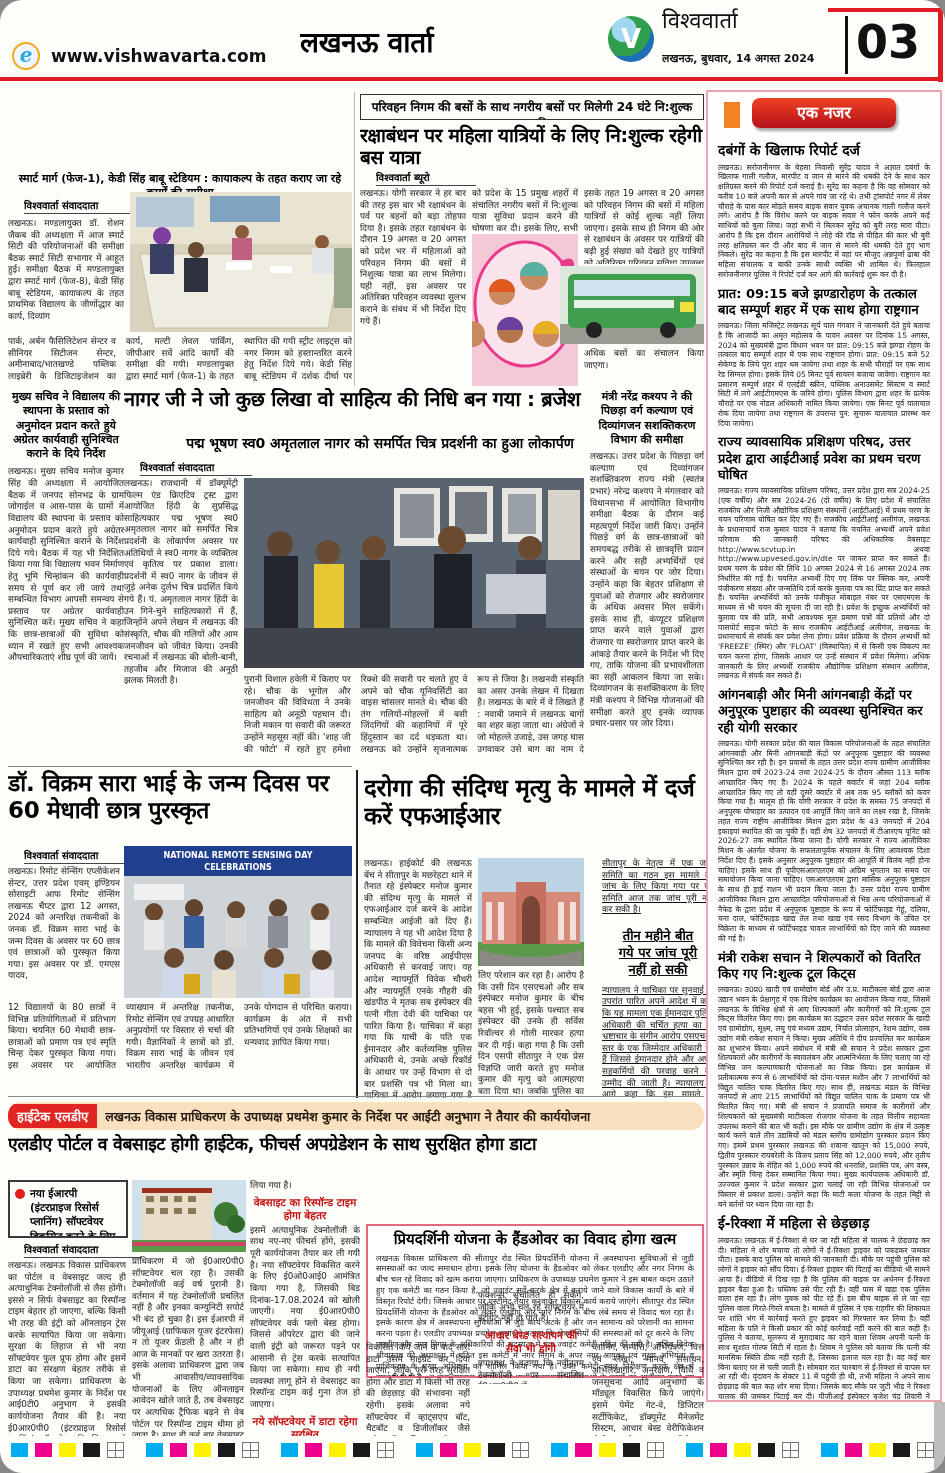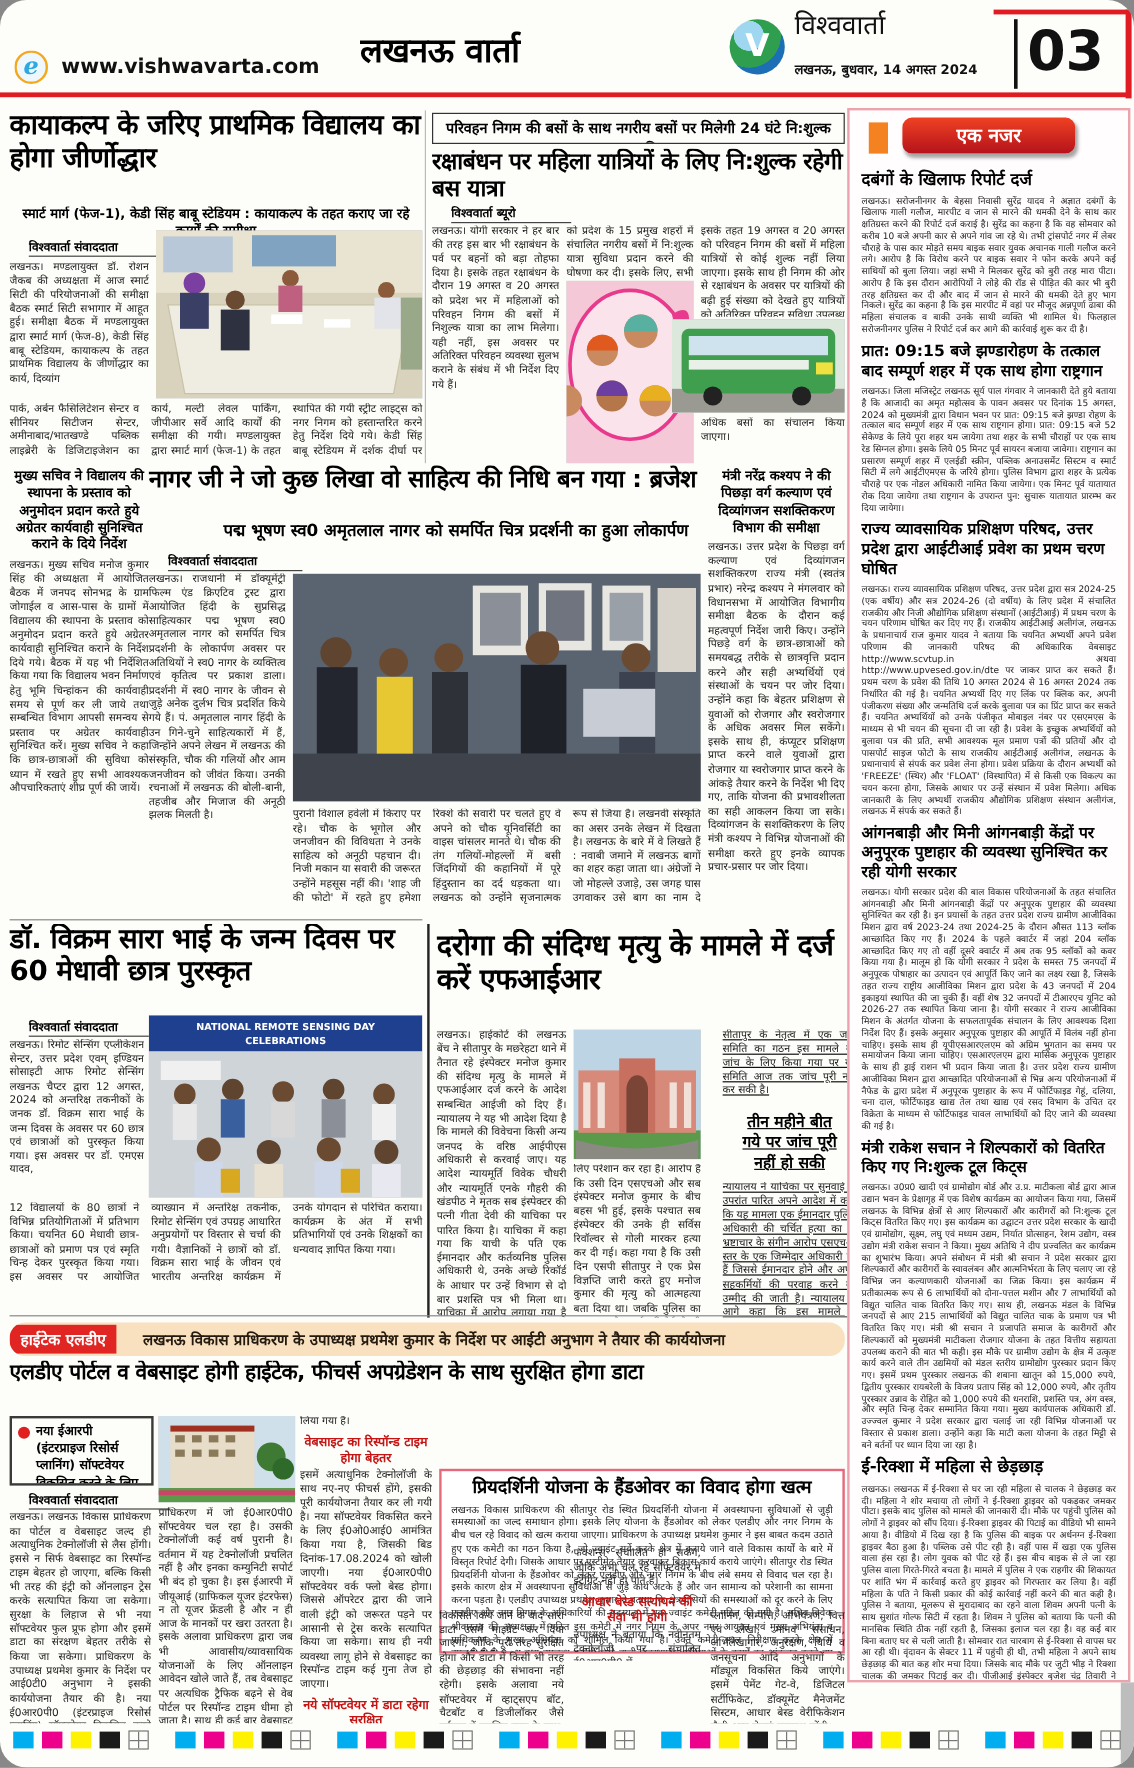--- a/index.html
+++ b/index.html
@@ -23,21 +23,21 @@
   
   .sidebar{border:2px solid #eba3ae;background:#fffdfd;box-sizing:border-box;padding:6px 10px;}
   .eknajar-wrap{position:relative;height:38px;margin-bottom:4px;}
   .eknajar-sq{position:absolute;left:6px;top:4px;width:16px;height:26px;background:#f58220;}
   .eknajar-box{position:absolute;left:34px;right:34px;top:0;height:30px;border-radius:8px;
       background:linear-gradient(180deg,#ef4123,#b5121b);color:#fff;font-weight:bold;font-size:16px;
       text-align:center;line-height:30px;box-shadow:2px 3px 3px rgba(0,0,0,.35);}
   .sb-head{font-weight:bold;font-size:13px;line-height:1.25;color:#000;margin:6px 0 3px 0;}
   .sb-body{font-size:7.5px;line-height:1.3;text-align:justify;color:#222;}
   
-  .strip{background:#f9e0bf;border-radius:13px;display:flex;align-items:center;box-sizing:border-box;gap:14px;}
+  .strip{background:#f9e0bf;border-radius:13px;display:flex;align-items:center;box-sizing:border-box;}
   .strip-label{background:#e02522;color:#fff;font-weight:bold;font-size:13px;padding:3px 9px;margin-right:8px;white-space:nowrap;}
   .strip-text{font-weight:bold;font-size:12.5px;color:#241a10;white-space:nowrap;}
   .eoi{border:2px solid #3a3a3a;box-sizing:border-box;padding:4px 5px;display:flex;gap:5px;}
   .eoi-dot{flex:0 0 10px;width:10px;height:10px;border-radius:50%;background:#e02020;margin-top:3px;}
   .eoi-text{font-weight:bold;font-size:10.5px;line-height:1.35;color:#000;}
   .pbox{border:2px solid #e5697d;box-sizing:border-box;padding:4px 8px;background:#fff;margin-top:44px;}
   .kickerbox{border:1.5px solid #333;box-sizing:border-box;font-weight:bold;font-size:12px;text-align:center;padding:3px 2px;color:#000;}
   
   .marks{position:absolute;left:0;top:1442px;width:945px;display:flex;justify-content:space-around;}
   .mgroup{display:flex;gap:7px;align-items:center;}
@@ -60,21 +60,20 @@
   <div class="abs hl" style="left:300px;top:26px;width:345px;height:40px;font-size:28px;">लखनऊ वार्ता</div>
 
   <div class="abs" style="left:828px;top:8px;width:110px;height:70px;border-top:4px solid #e01b22;border-right:5px solid #e01b22;"></div>
   <div class="abs logo" style="left:608px;top:16px;">V</div>
   <div class="abs" style="left:662px;top:4px;width:180px;height:32px;font-weight:normal;font-size:22px;">विश्ववार्ता</div>
   <div class="abs" style="left:662px;top:50px;width:180px;height:18px;font-weight:bold;font-size:11px;">लखनऊ,  बुधवार, 14 अगस्त 2024</div>
   <div class="abs" style="left:845px;top:16px;width:3px;height:58px;background:#111;"></div>
   <div class="abs" style="left:856px;top:12px;width:70px;height:60px;font-weight:bold;font-size:46px;line-height:60px;">03</div>
   <div class="abs rule" style="left:0;top:77px;width:941px;height:4px;"></div>
 
-  <div class="abs hl" style="left:8px;top:92px;width:344px;height:78px;font-size:23px;">कायाकल्प के जरिए प्राथमिक विद्यालय का होगा जीर्णोद्धार</div>
   <div class="abs boldsub" style="left:8px;top:172px;width:344px;height:24px;font-size:11px;">स्मार्ट मार्ग (फेज-1), केडी सिंह बाबू स्टेडियम : कायाकल्प के तहत कराए जा रहे कार्यों की समीक्षा</div>
   <div class="abs byline" style="left:8px;top:198px;width:118px;">विश्ववार्ता संवाददाता</div>
   <div class="abs photo" style="left:130px;top:192px;width:222px;height:140px;">
     <svg width="222" height="140" viewBox="0 0 222 140">
       <rect width="222" height="140" fill="#d9d3bd"></rect>
       <rect x="0" y="0" width="222" height="52" fill="#e9e4d2"></rect>
       <rect x="6" y="5" width="58" height="30" fill="#b8c8d8"></rect>
       <rect x="80" y="4" width="70" height="26" fill="#7fa3c0"></rect>
       <path d="M10,62 L212,62 L198,136 L24,136 Z" fill="#efece1" stroke="#c9c2a8"></path>
       <circle cx="32" cy="44" r="9" fill="#7a3fa0"></circle>

